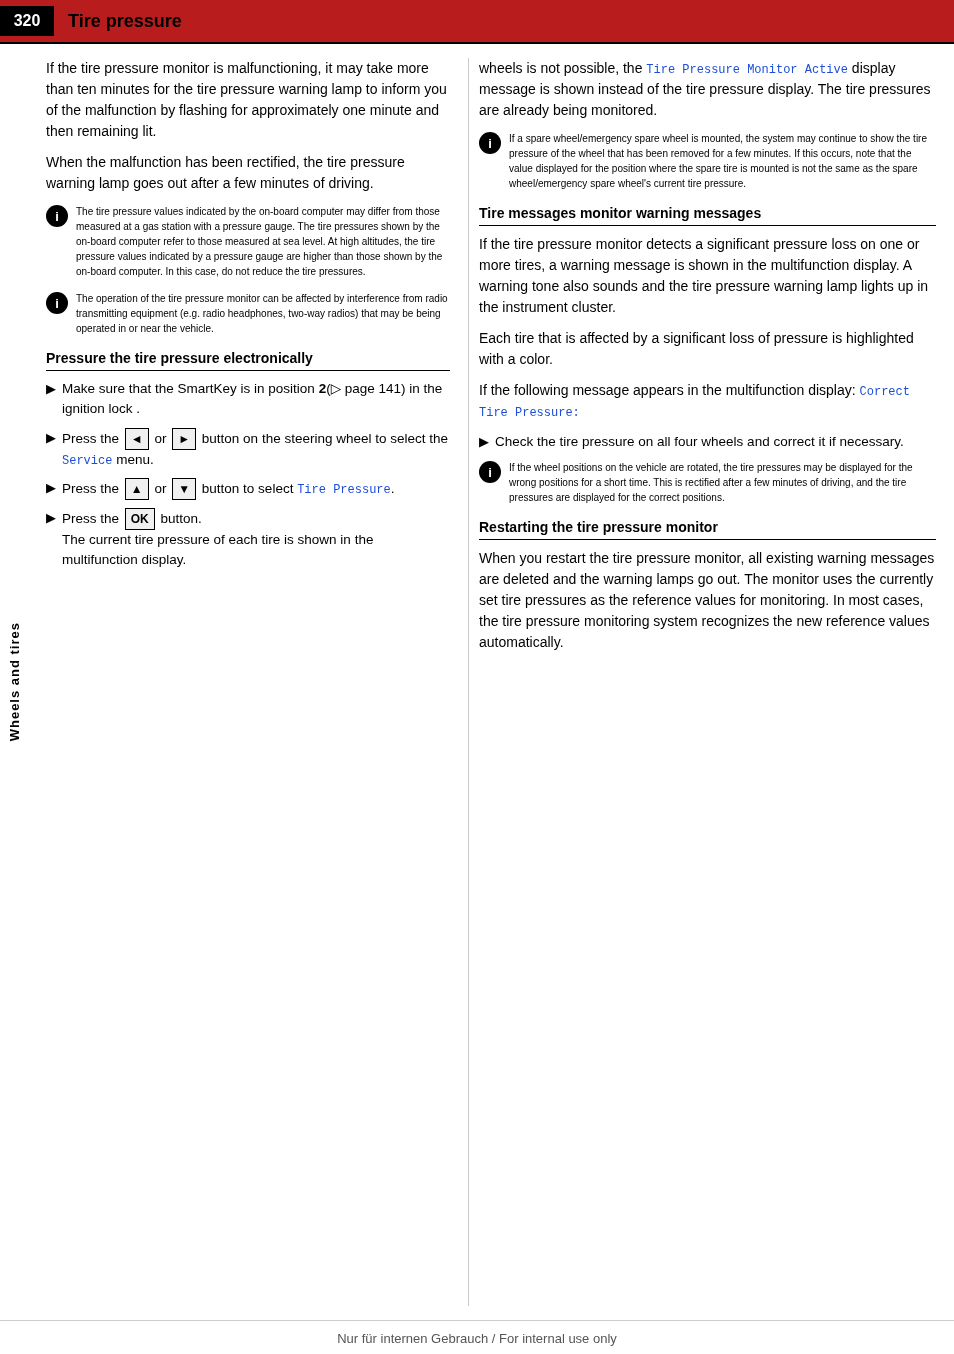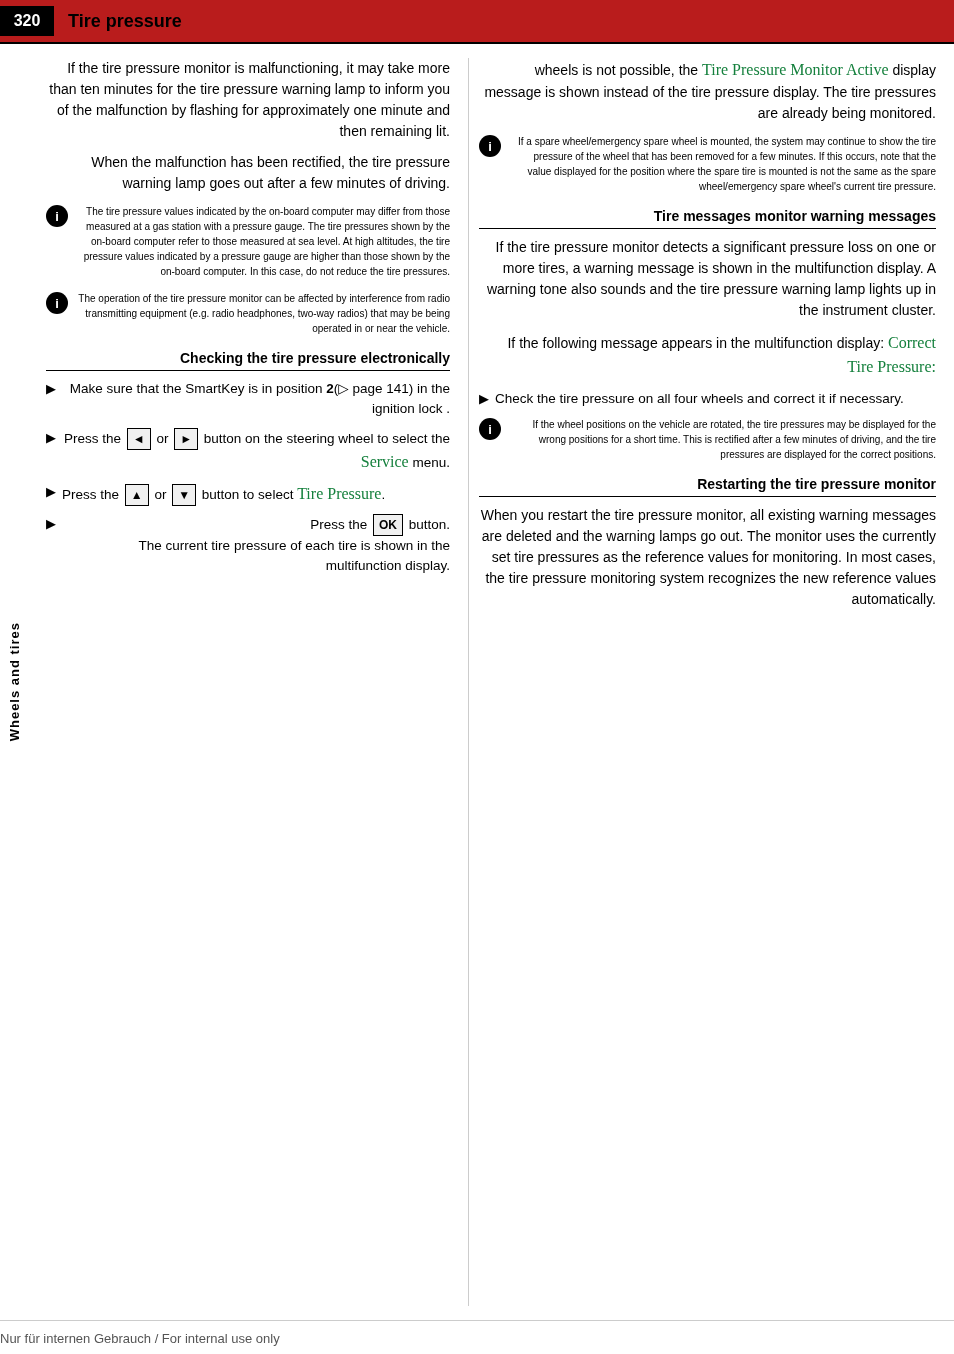--- a/index.html
+++ b/index.html
@@ -126,47 +126,47 @@
       font-size: 13px;
       margin-right: 6px;
       margin-top: 2px;
       flex-shrink: 0;
     }
     .bullet-text {
       line-height: 1.5;
       font-size: 13.5px;
     }
     .code-text {
-      font-family: Liberation Serif, serif;
-      color: #15803d;
-      font-size: 16px;
+      font-family: Liberation Mono, monospace;
+      color: #1d4ed8;
+      font-size: 12px;
     }
     .inline-btn {
       display: inline-flex;
       align-items: center;
       justify-content: center;
       border: 1.5px solid #000;
       padding: 1px 5px;
       font-size: 12px;
       font-weight: bold;
       background: #f0f0f0;
       margin: 0 2px;
       min-width: 22px;
     }
     .footer {
+      text-align: center;
       font-size: 13px;
       color: #555;
       padding: 10px 0 8px 0;
       border-top: 1px solid #ccc;
       margin-top: auto;
     }
     .columns-wrapper {
       display: flex;
       flex: 1;
-      text-align: right;
     }
   </style>
 </head>
 <body>
 
 <div class="page-container">
 
   <div class="header">
     <div class="header-page-num">320</div>
     <span class="header-title">Tire pressure</span>
@@ -187,21 +187,21 @@
         <div class="info-block">
           <div class="info-icon">i</div>
           <div class="info-text">The tire pressure values indicated by the on-board computer may differ from those measured at a gas station with a pressure gauge. The tire pressures shown by the on-board computer refer to those measured at sea level. At high altitudes, the tire pressure values indicated by a pressure gauge are higher than those shown by the on-board computer. In this case, do not reduce the tire pressures.</div>
         </div>
 
         <div class="info-block">
           <div class="info-icon">i</div>
           <div class="info-text">The operation of the tire pressure monitor can be affected by interference from radio transmitting equipment (e.g. radio headphones, two-way radios) that may be being operated in or near the vehicle.</div>
         </div>
 
-        <div class="section-heading">Checking the tire pressure electronically</div>
+        <div class="section-heading">Pressure the tire pressure electronically</div>
 
         <div class="bullet-item">
           <span class="bullet-arrow">▶</span>
           <span class="bullet-text">Make sure that the SmartKey is in position <strong>2</strong>(▷ page 141) in the ignition lock .</span>
         </div>
 
         <div class="bullet-item">
           <span class="bullet-arrow">▶</span>
           <span class="bullet-text">Press the <span class="inline-btn">◄</span> or <span class="inline-btn">►</span> button on the steering wheel to select the <span class="code-text">Service</span> menu.</span>
         </div>
@@ -227,20 +227,21 @@
 
         <div class="info-block">
           <div class="info-icon">i</div>
           <div class="info-text">If a spare wheel/emergency spare wheel is mounted, the system may continue to show the tire pressure of the wheel that has been removed for a few minutes. If this occurs, note that the value displayed for the position where the spare tire is mounted is not the same as the spare wheel/emergency spare wheel's current tire pressure.</div>
         </div>
 
         <div class="section-heading">Tire messages monitor warning messages</div>
 
         <p>If the tire pressure monitor detects a significant pressure loss on one or more tires, a warning message is shown in the multifunction display. A warning tone also sounds and the tire pressure warning lamp lights up in the instrument cluster.</p>
 
+        <p>Each tire that is affected by a significant loss of pressure is highlighted with a color.</p>
 
         <p>If the following message appears in the multifunction display: <span class="code-text">Correct Tire Pressure:</span></p>
 
         <div class="bullet-item">
           <span class="bullet-arrow">▶</span>
           <span class="bullet-text">Check the tire pressure on all four wheels and correct it if necessary.</span>
         </div>
 
         <div class="info-block">
           <div class="info-icon">i</div>

